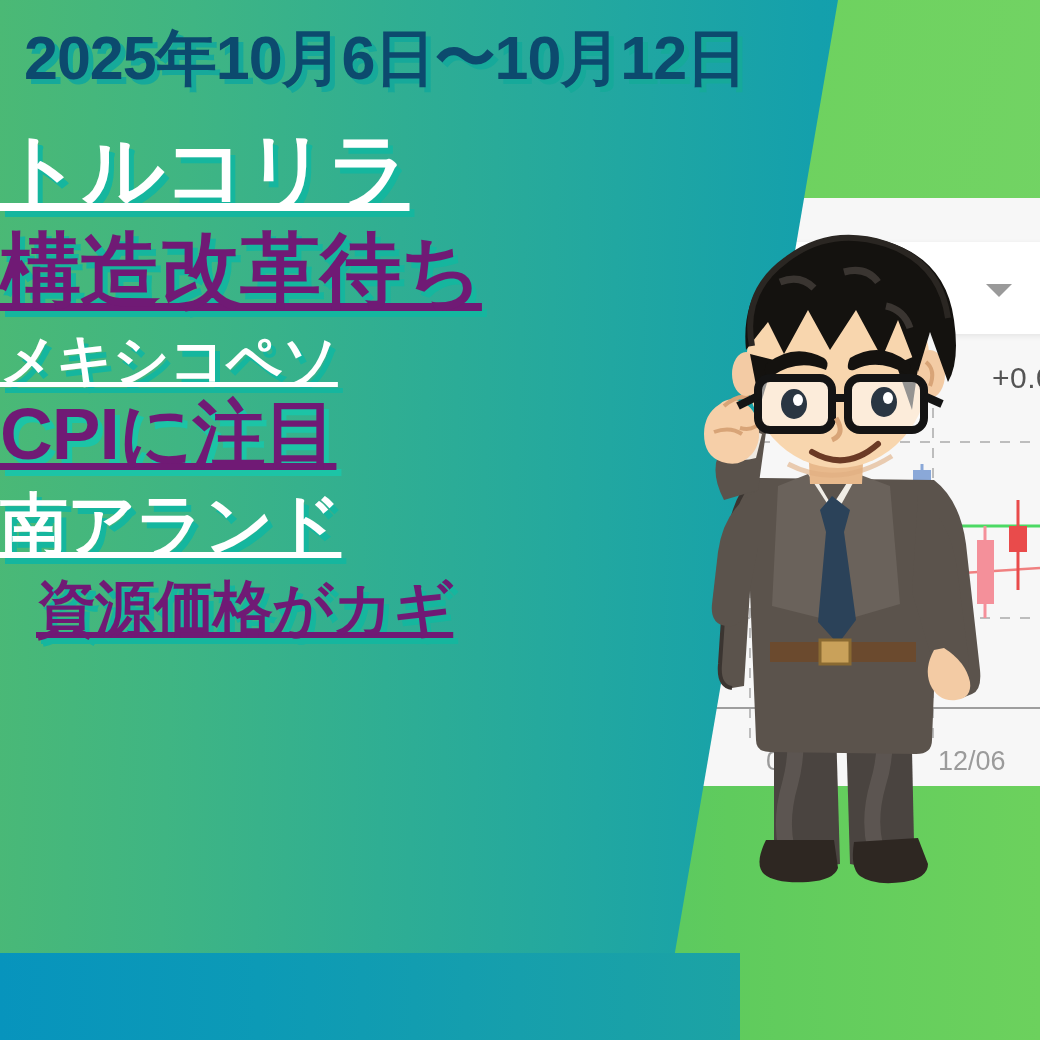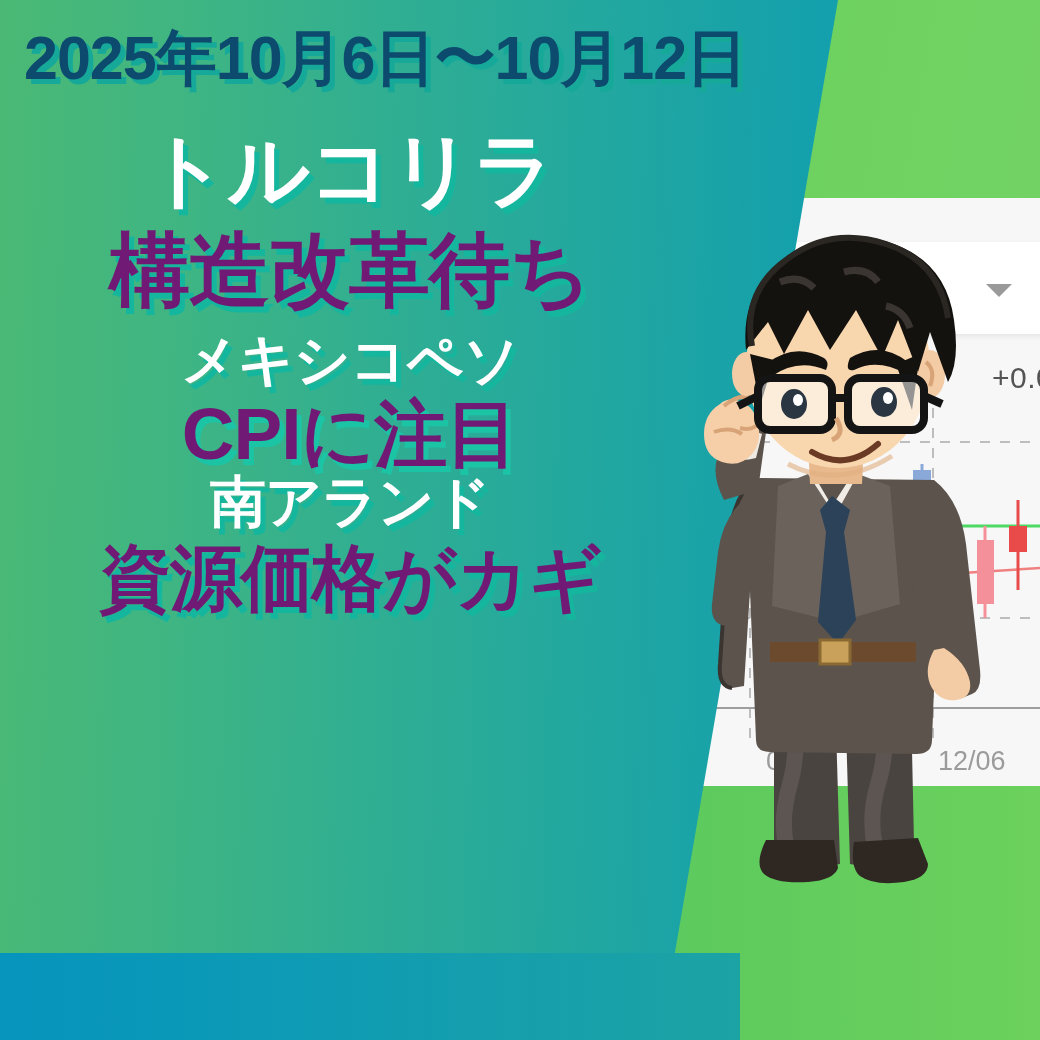--- a/index.html
+++ b/index.html
@@ -152,44 +152,45 @@
     text-shadow: 5px 5px 0 #16A99A;
   }
 
   .lines {
     position: absolute;
     left: 0;
     top: 128px;
     width: 700px;
   }
   .line {
-    text-align: center;
+    text-align: left;
     font-weight: bold;
     white-space: nowrap;
     line-height: 1.06;
     letter-spacing: -1px;
+    text-decoration: underline;
   }
   .line.white {
     color: #FFFFFF;
     text-shadow: 5px 6px 0 #15B69E;
   }
   .line.yellow {
     color: #701a75;
     text-shadow: 5px 6px 0 #15B69E;
   }
   .line.red {
     color: #701a75;
     text-shadow: 5px 6px 0 #1CC4A6;
   }
   .l1 { font-size: 81px; }
   .l2 { font-size: 81px; margin-top: 14px; }
   .l3 { font-size: 56px; margin-top: 16px; }
   .l4 { font-size: 73px; margin-top: 6px; }
-  .l5 { font-size: 56px; }
-  .l6 { font-size: 72px; margin-top: 8px; }
+  .l5 { font-size: 68px; margin-top: 16px; }
+  .l6 { font-size: 60px; margin-top: 16px; padding-left: 36px; }
 </style>
 </head>
 <body>
 
 <div class="canvas">
 
   <div class="bg-green"></div>
   <div class="bg-bottom-green"></div>
 
   <div class="chart-panel">

